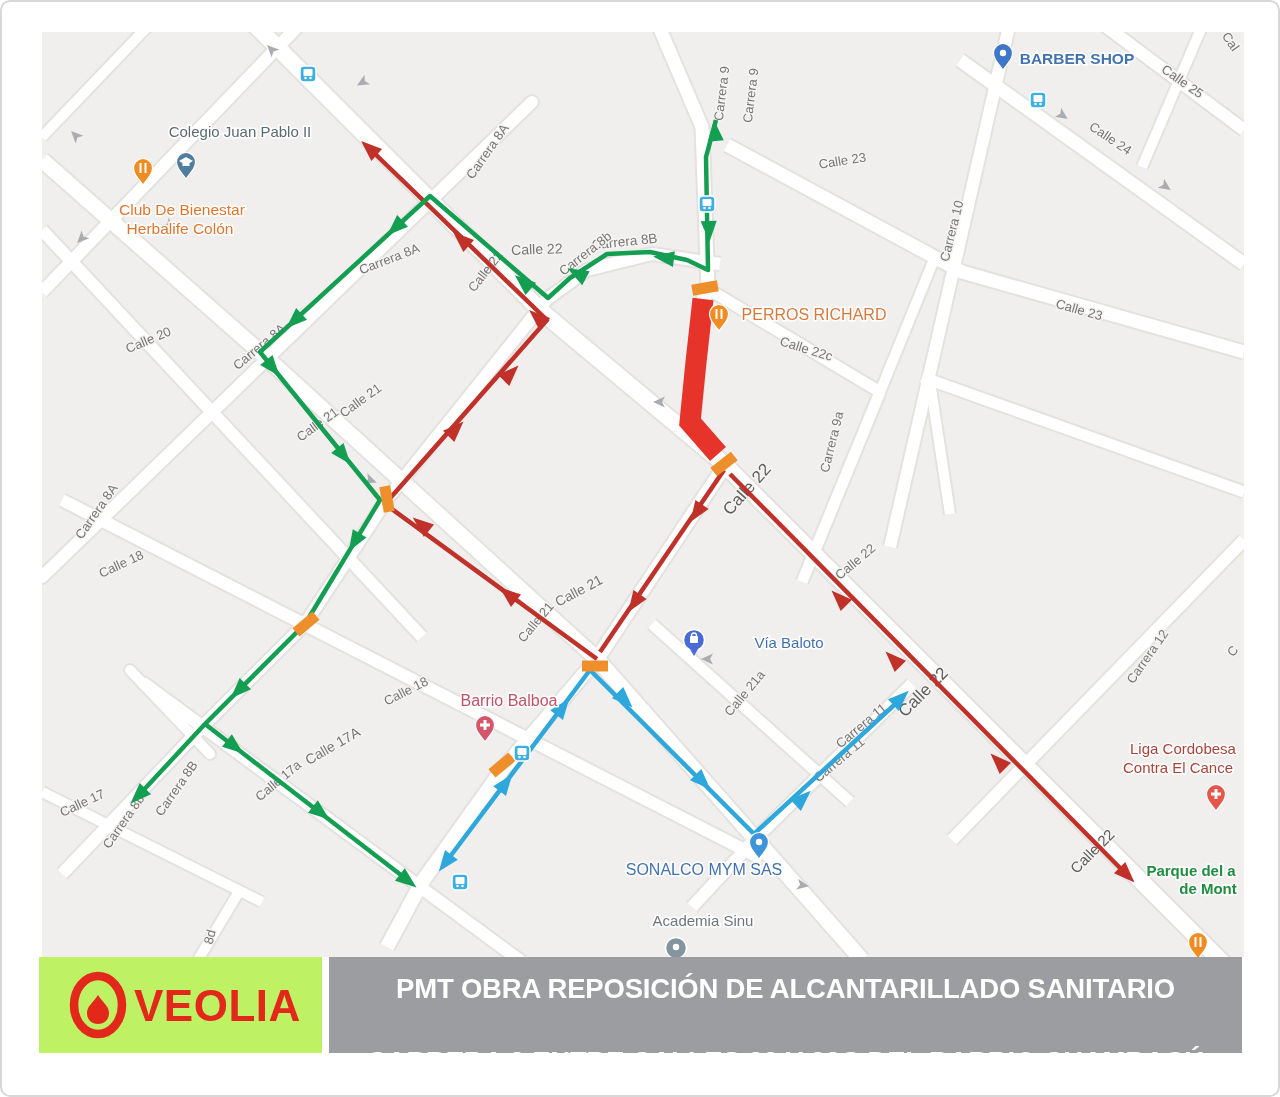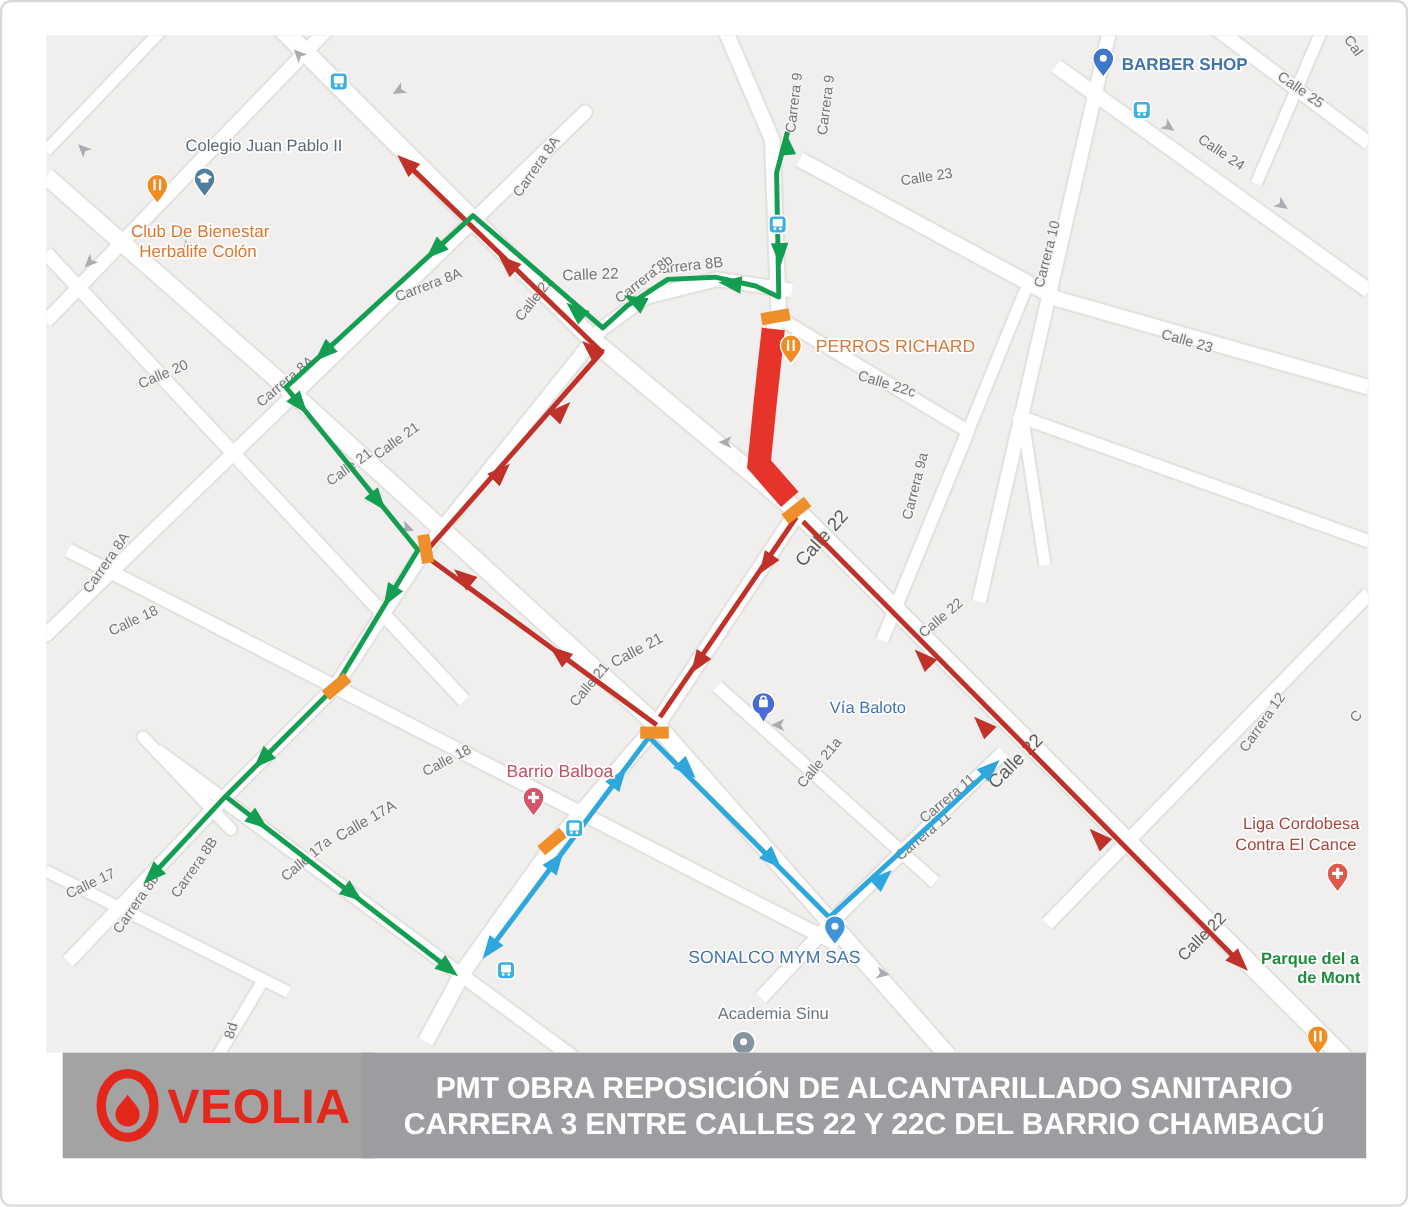--- a/index.html
+++ b/index.html
@@ -1,26 +1,26 @@
 <!DOCTYPE html>
 <html><head>
 <meta charset="utf-8">
 <style>
   html,body{margin:0;padding:0;background:#ffffff;}
   .page{position:relative;width:1280px;height:1097px;background:#ffffff;border:2px solid #d8d8d8;
         border-radius:10px;box-sizing:border-box;overflow:hidden;font-family:"Liberation Sans",sans-serif;}
   .map-wrap{position:absolute;left:40px;top:30px;width:1202px;height:925px;background:#f0efed;overflow:hidden;}
   .map-wrap svg{display:block;}
   .banner{position:absolute;left:0;top:955px;width:1280px;height:96px;}
-  .logo-box{position:absolute;left:55px;top:0;width:283px;height:96px;background:#a3a3a3;
+  .logo-box{position:absolute;left:37px;top:0;width:283px;height:96px;background:#bef264;
             display:flex;align-items:center;justify-content:center;}
   .title-box{position:absolute;left:327px;top:0;width:913px;height:96px;background:#9b9da0;
              display:flex;flex-direction:column;align-items:center;justify-content:center;}
   .title-line{color:#ffffff;font-weight:bold;font-size:27.5px;line-height:33px;letter-spacing:-0.2px;
-              text-align:center;white-space:nowrap;}
+              text-align:center;white-space:nowrap;margin-top:40px;}
 </style>
 </head>
 <body>
 
 <div class="page">
 
   <div class="map-wrap">
     <svg id="map-svg" width="1202" height="925" viewBox="40 30 1202 925" xmlns="http://www.w3.org/2000/svg">
       <g id="g-streets">
           <polyline points="250,20 540,310 722,462 1235,975" fill="none" stroke="#e4e2df" stroke-width="20" stroke-linejoin="round" stroke-linecap="butt"></polyline>

